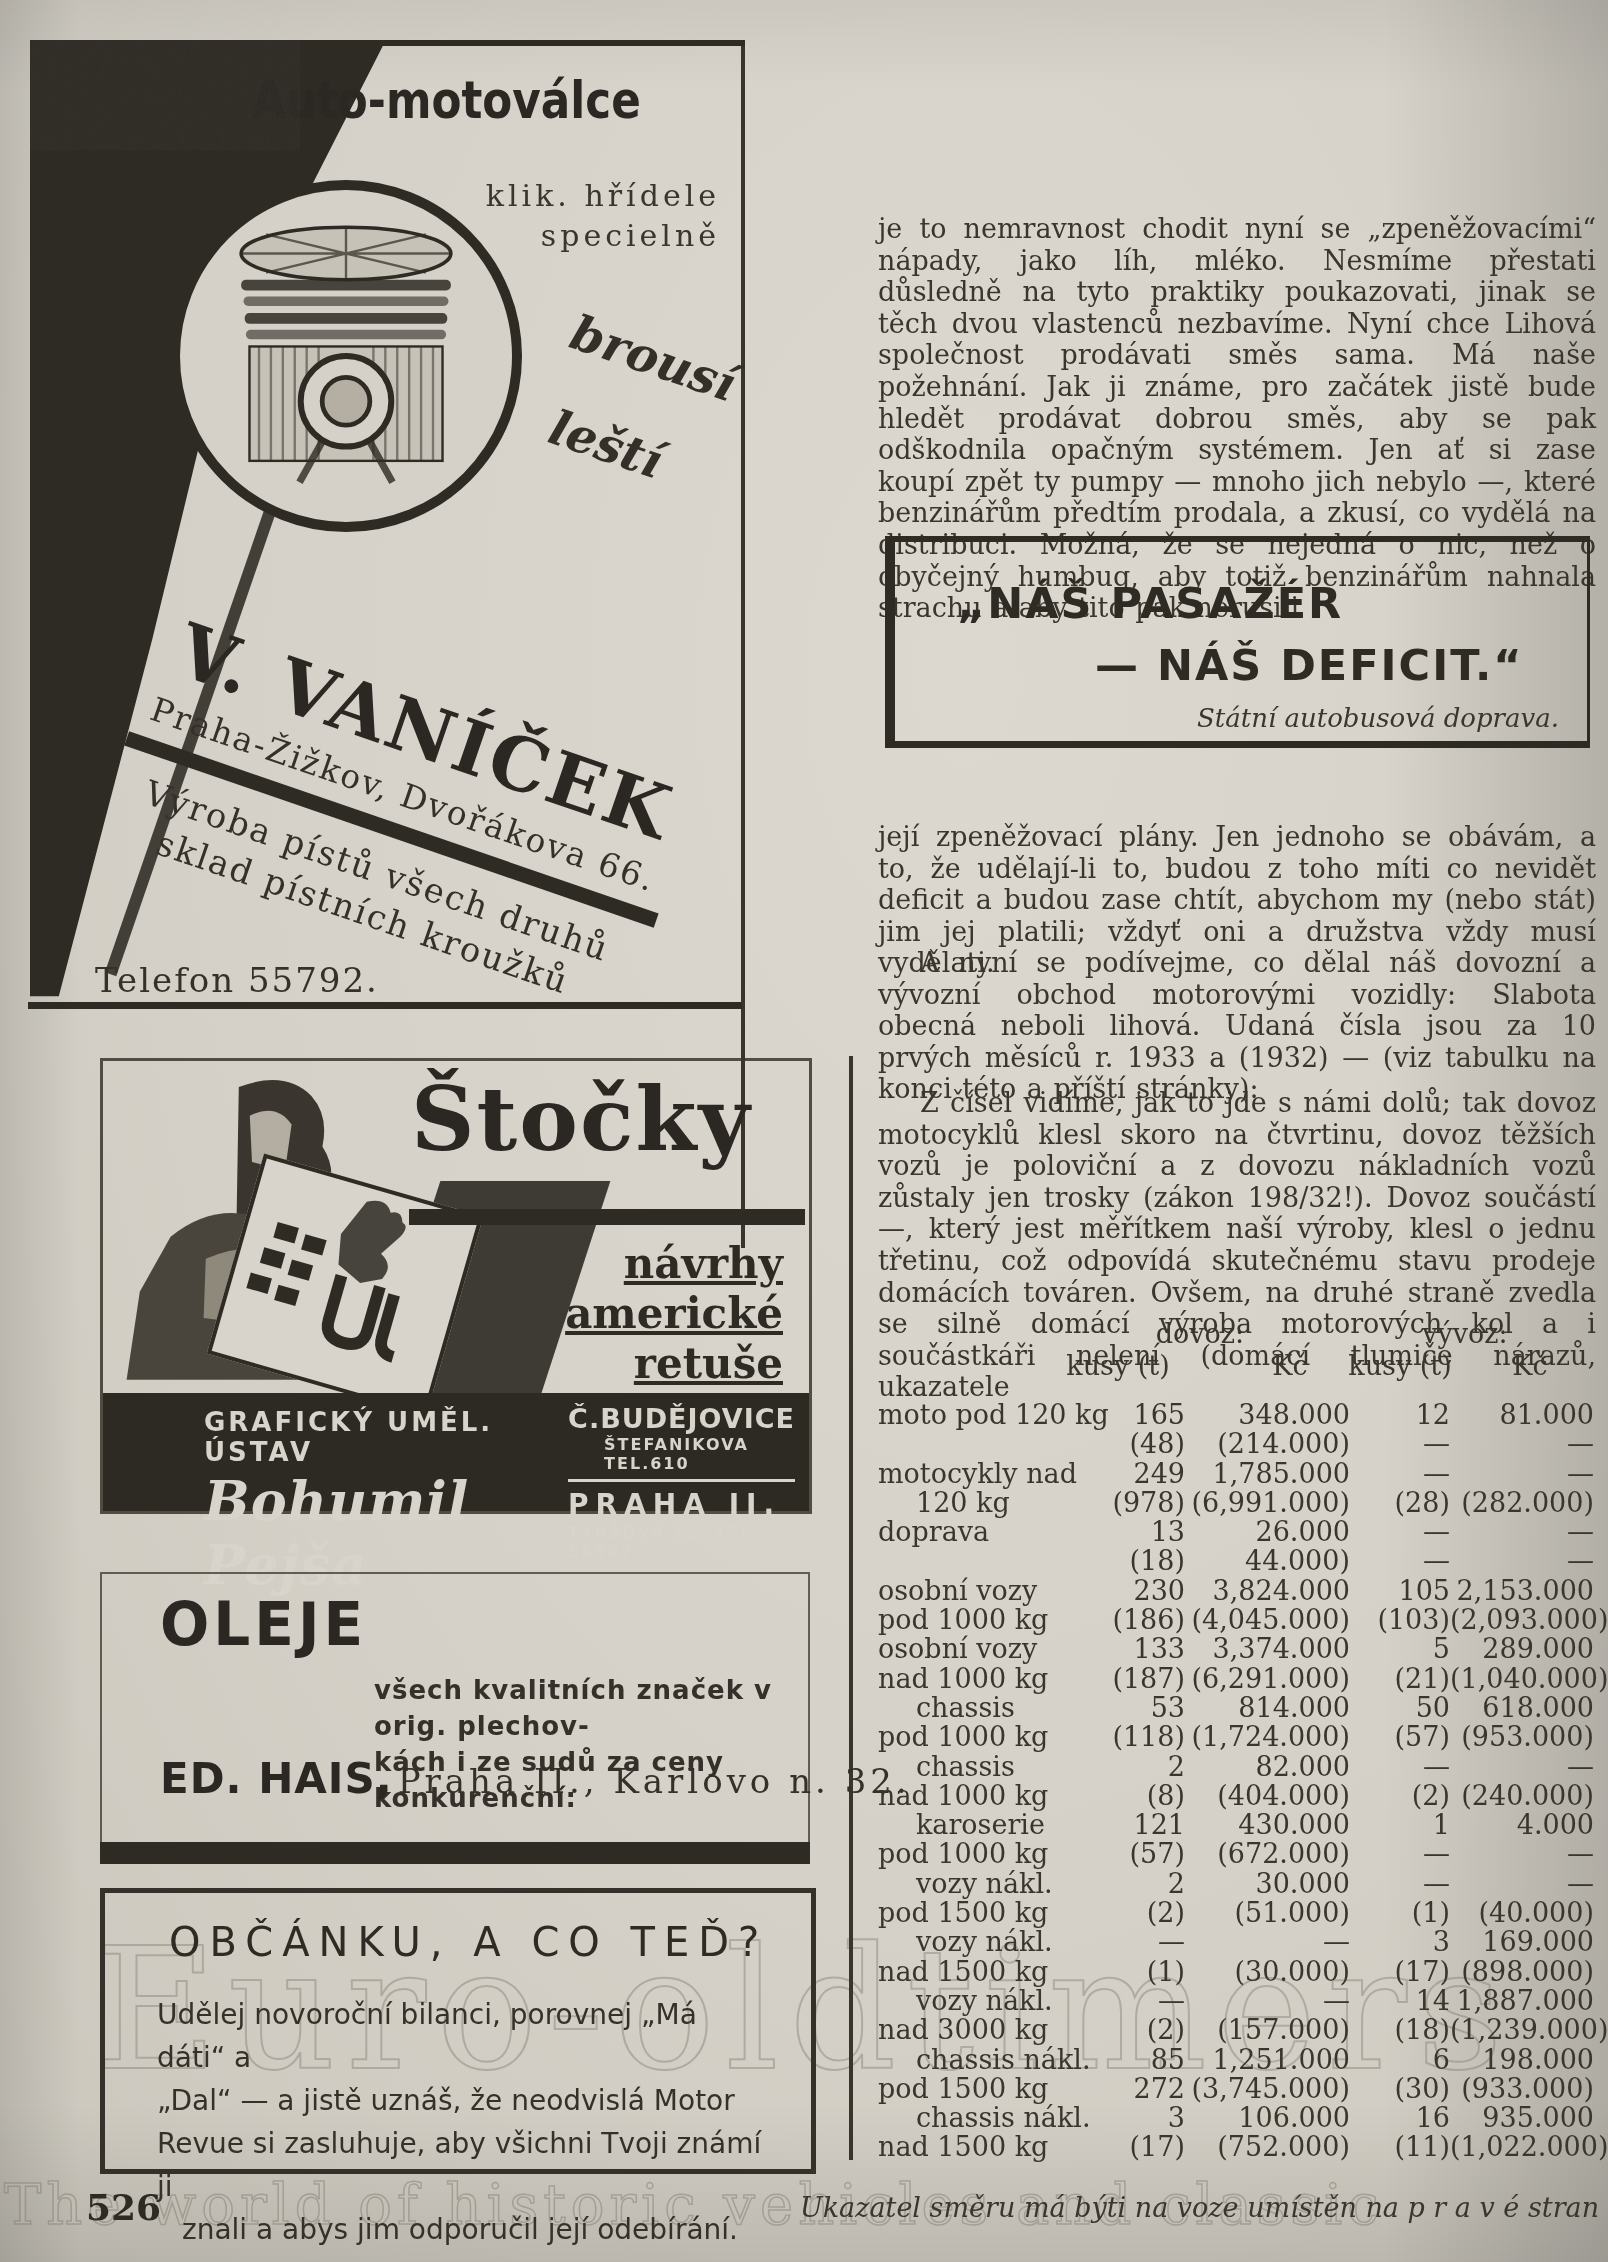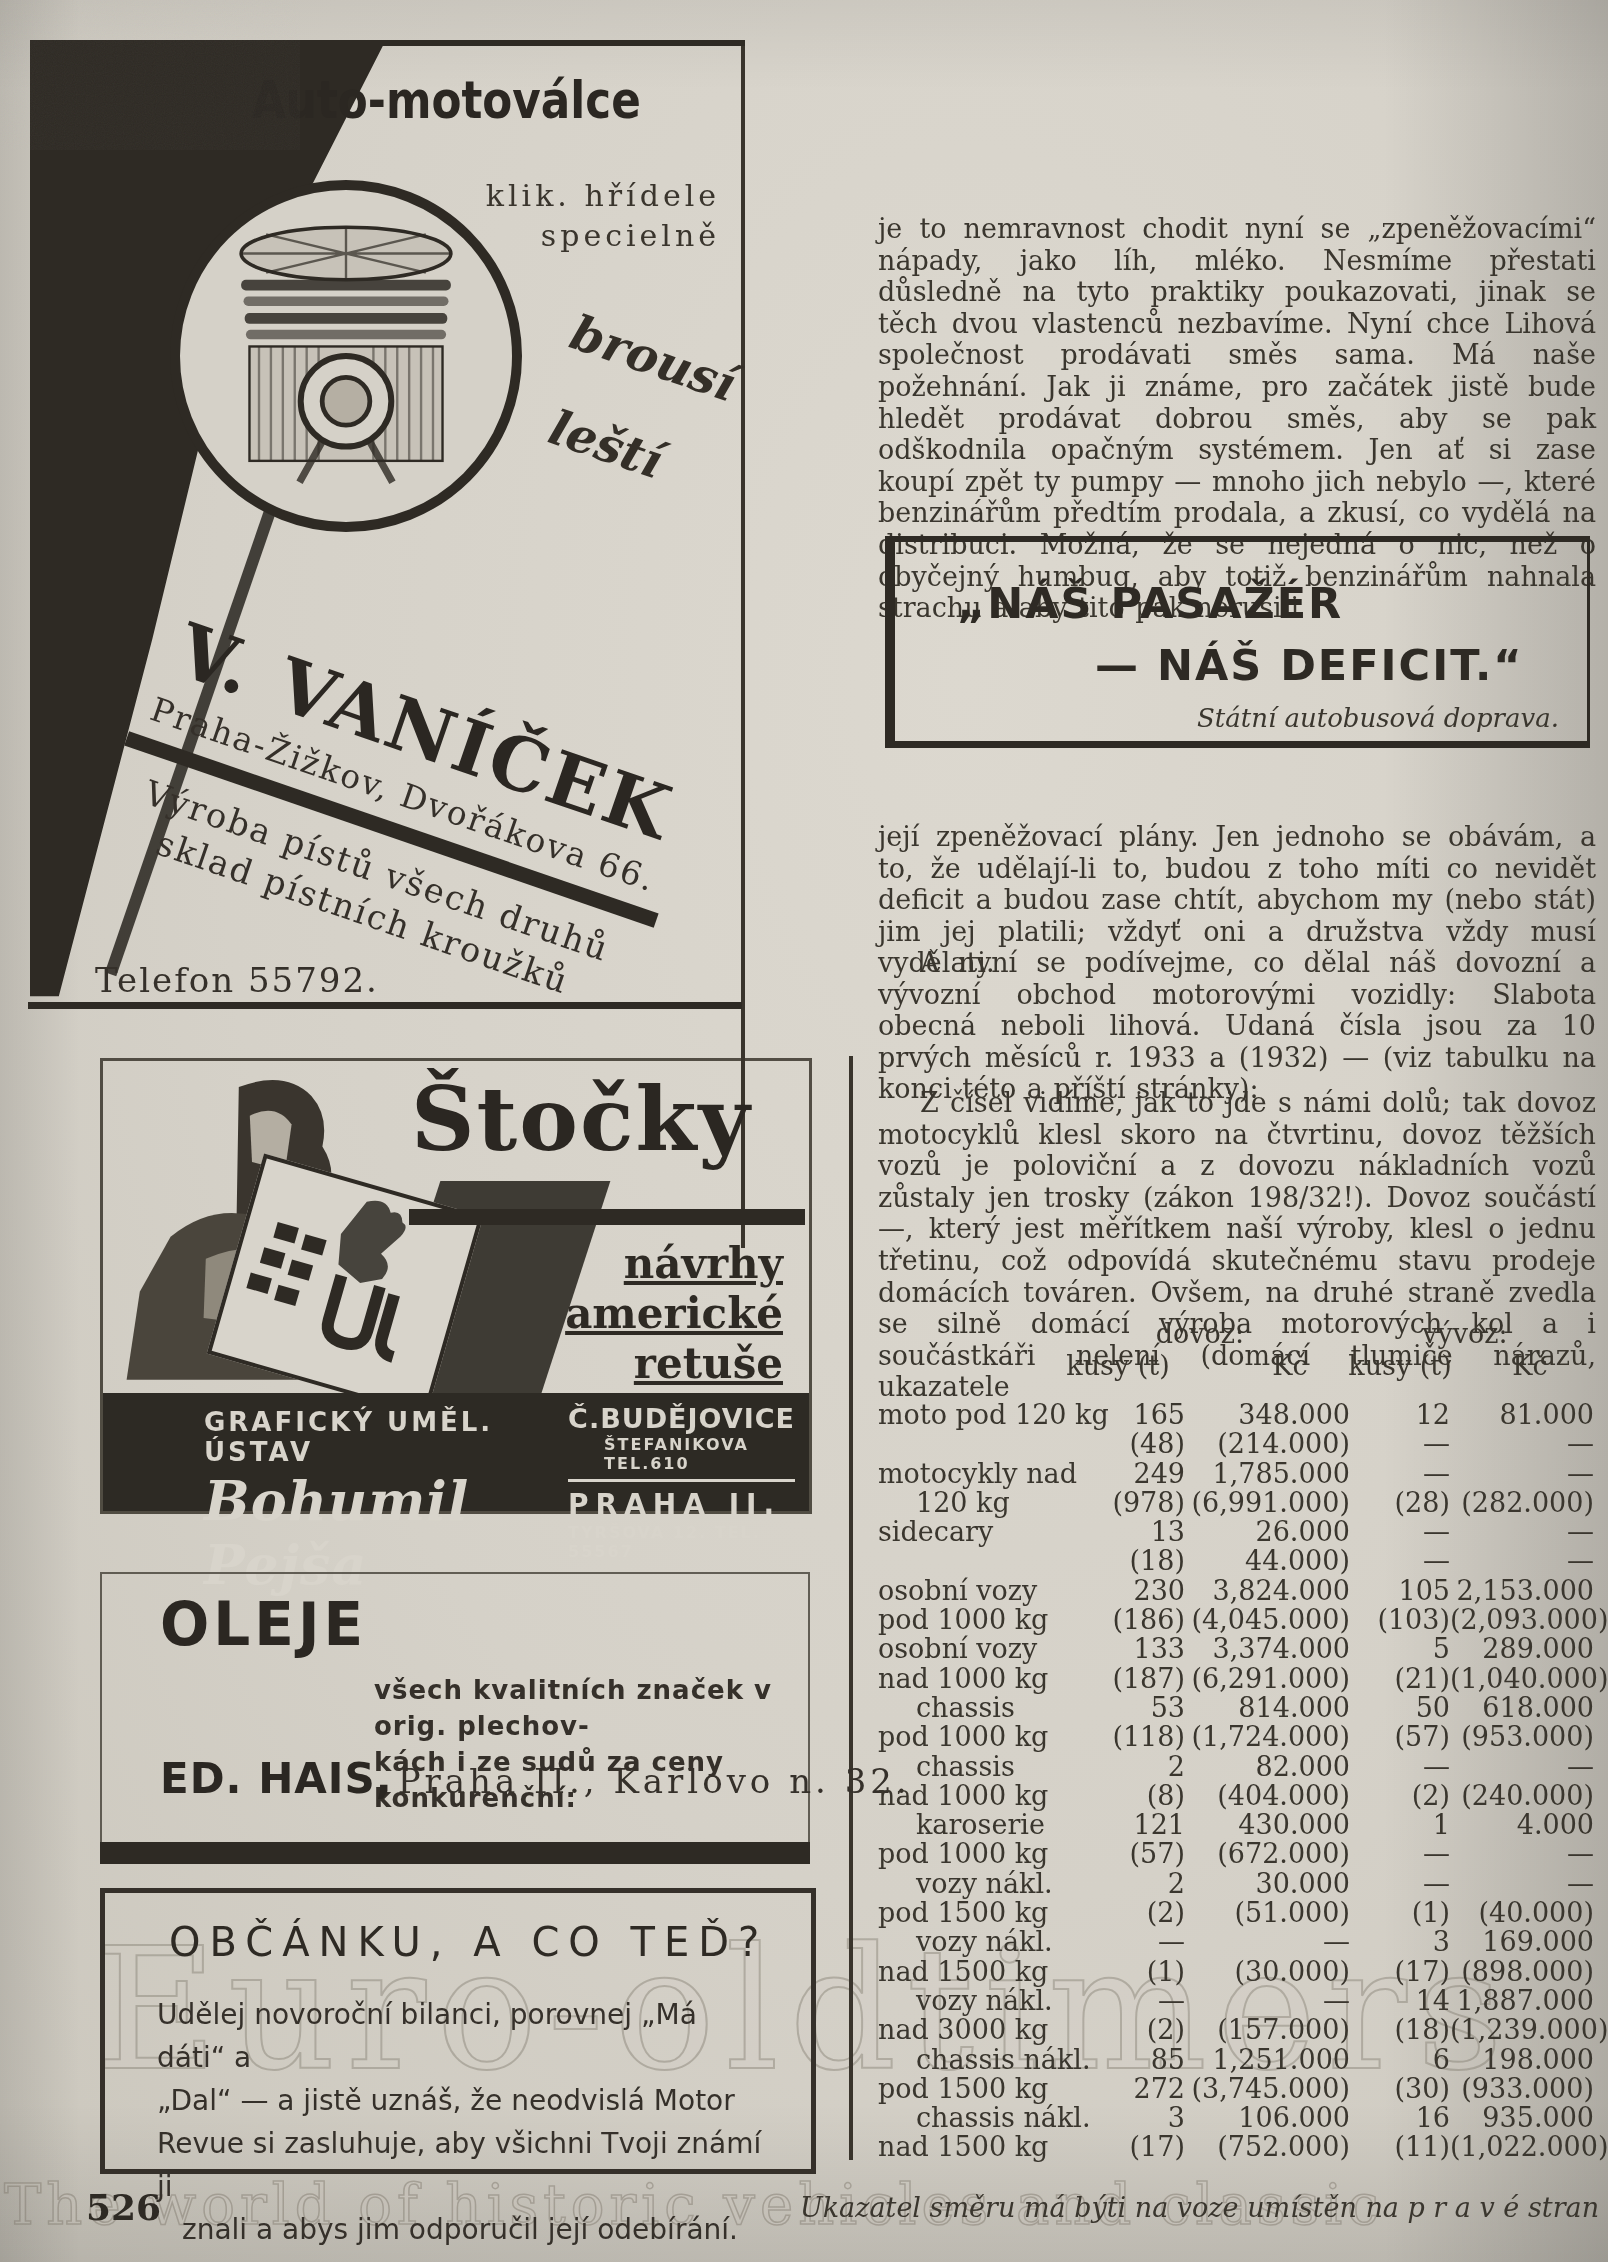--- a/index.html
+++ b/index.html
@@ -256,21 +256,21 @@
           <span class="tc">—</span>
         </div>
         <div class="trow ind">
           <span class="tlabel">120 kg</span>
           <span class="tc">(978)</span>
           <span class="tc">(6,991.000)</span>
           <span class="tc">(28)</span>
           <span class="tc">(282.000)</span>
         </div>
         <div class="trow">
-          <span class="tlabel">sidecary</span>
+          <span class="tlabel">doprava</span>
           <span class="tc">13</span>
           <span class="tc">26.000</span>
           <span class="tc">—</span>
           <span class="tc">—</span>
         </div>
         <div class="trow">
           <span class="tlabel"></span>
           <span class="tc">(18)</span>
           <span class="tc">44.000)</span>
           <span class="tc">—</span>

